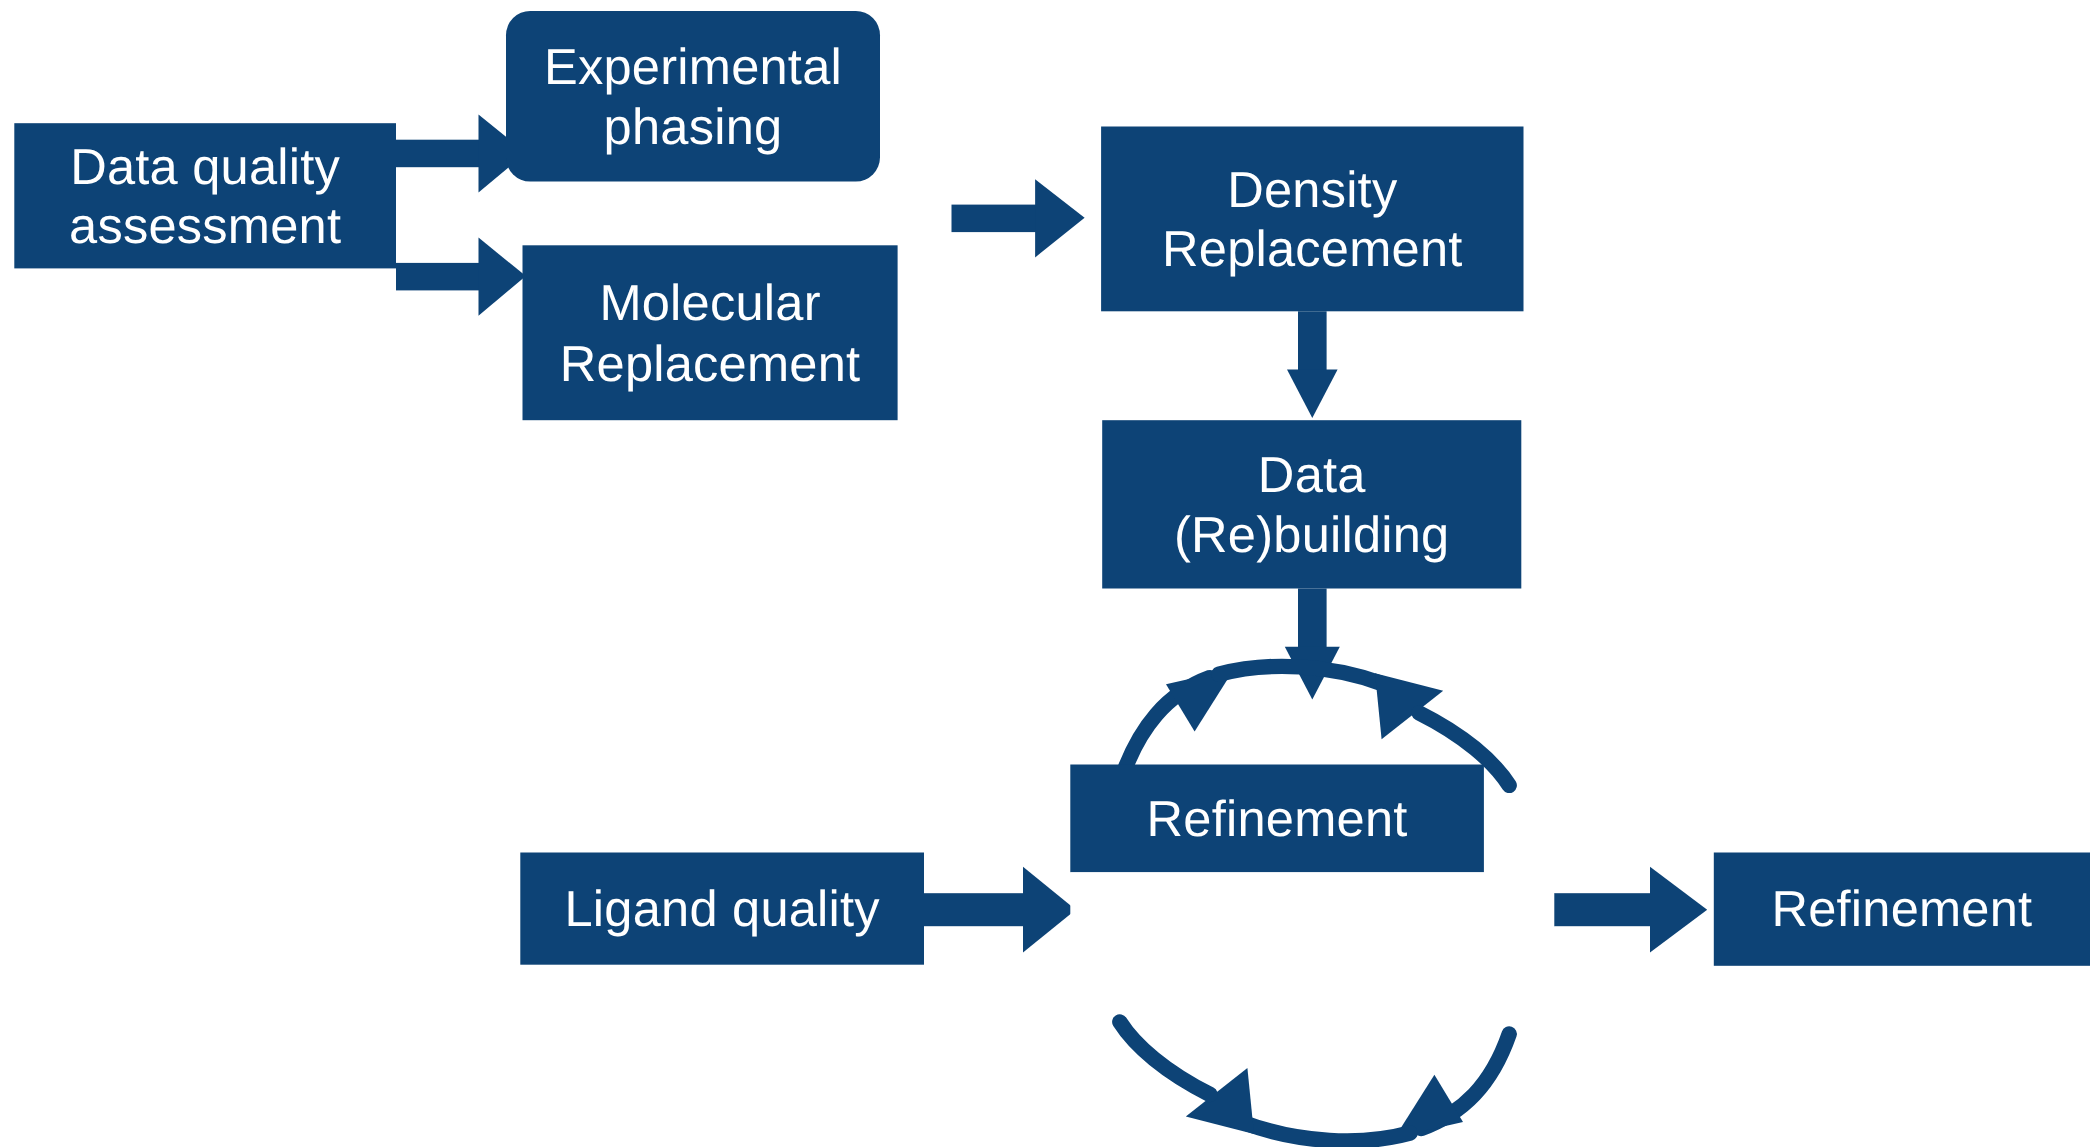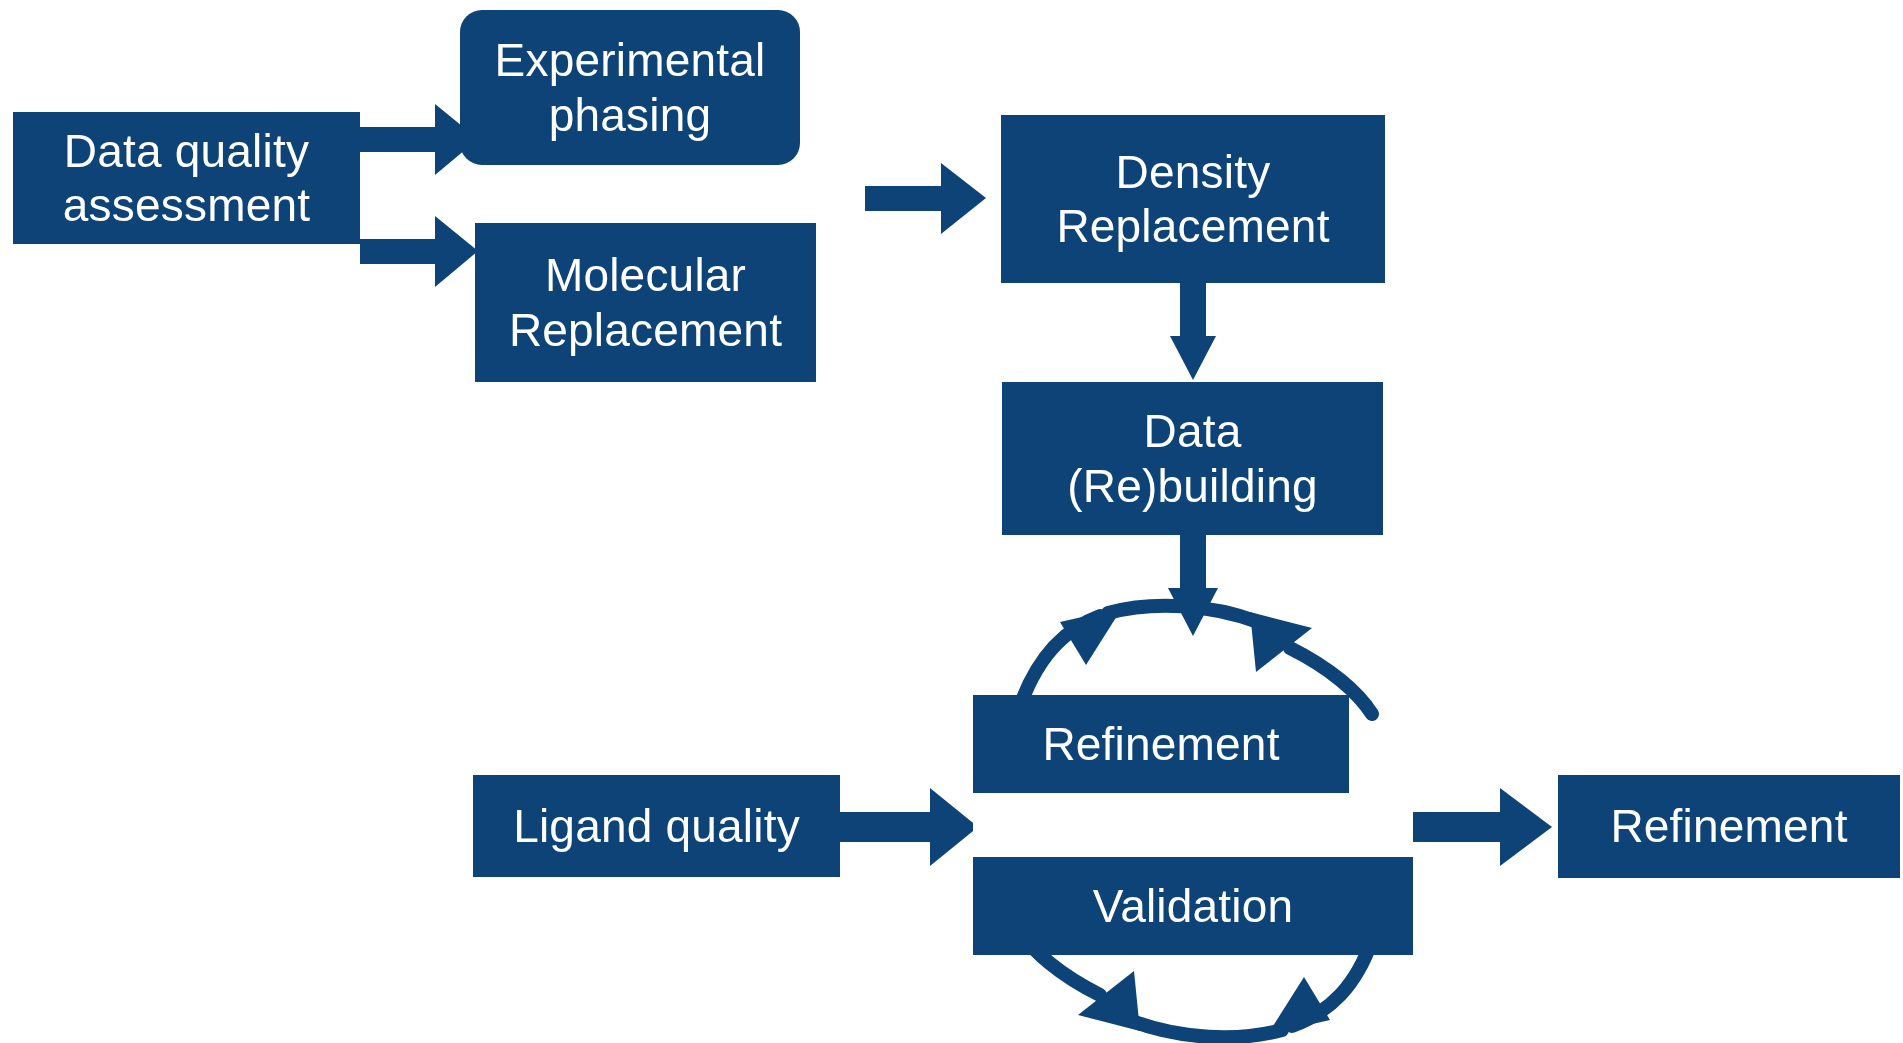--- a/index.html
+++ b/index.html
@@ -139,23 +139,20 @@
 
   <div class="node" style="left:1002px; top:382px; width:381px; height:153px;">
     <span class="label">Data
 (Re)building</span>
   </div>
 
   <div class="node" style="left:973px; top:695px; width:376px; height:98px;">
     <span class="label">Refinement</span>
   </div>
 
-  <div class="node" style="left:973px; top:857px; width:440px; height:98px;">
-    <span class="label">Validation</span>
-  </div>
 
   <div class="node" style="left:473px; top:775px; width:367px; height:102px;">
     <span class="label">Ligand quality</span>
   </div>
 
   <div class="node" style="left:1558px; top:775px; width:342px; height:103px;">
     <span class="label">Refinement</span>
   </div>
 
   <div class="connector-gap" style="left:973px; top:793px; width:440px; height:64px;"></div>

